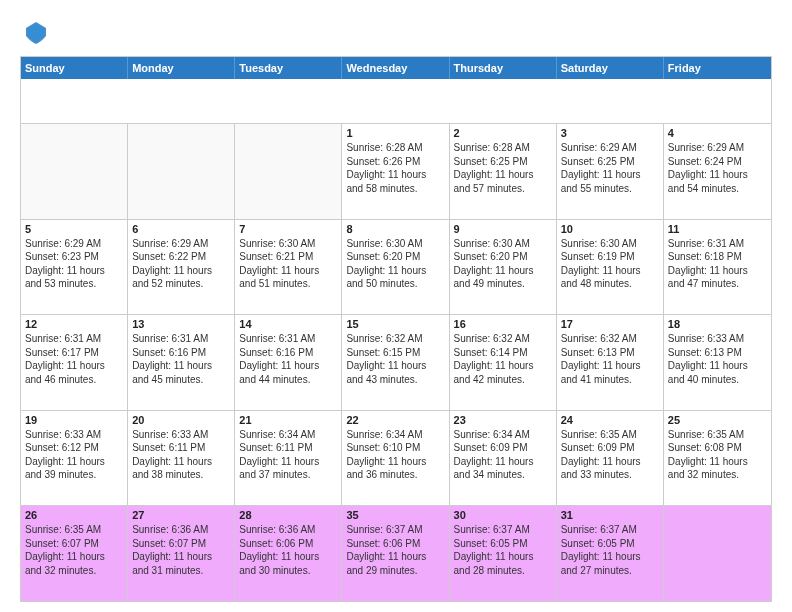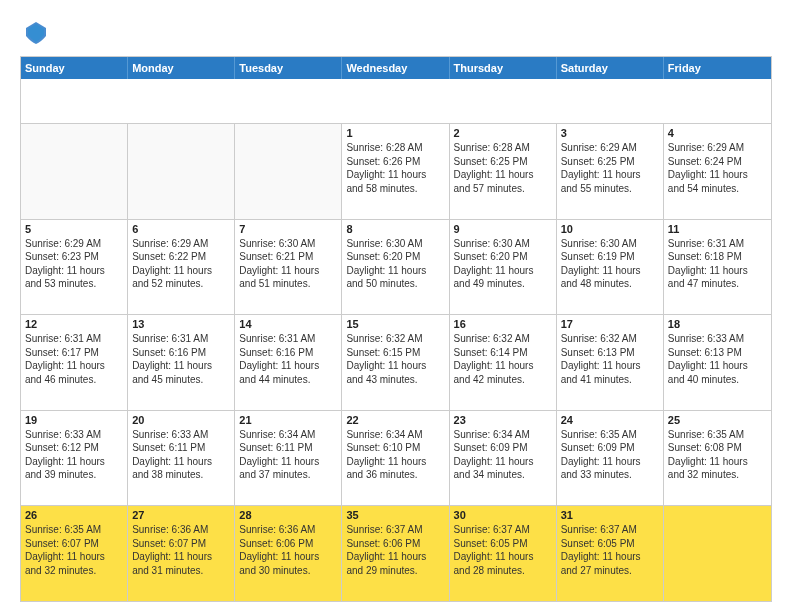--- a/index.html
+++ b/index.html
@@ -110,21 +110,21 @@
       font-weight: bold;
       color: #222;
       margin-bottom: 2px;
     }
     .cell-info {
       font-size: 10px;
       color: #333;
       line-height: 1.35;
     }
     .cal-row:last-child .cal-cell {
-      background: #fde047;
+      background: #f0abfc;
     }
     .cal-row:nth-child(odd) .cal-cell:not(.empty) {
     }
   </style>
 </head>
 <body>
 
 <div class="page">
   <div class="header">
     <div class="logo">

